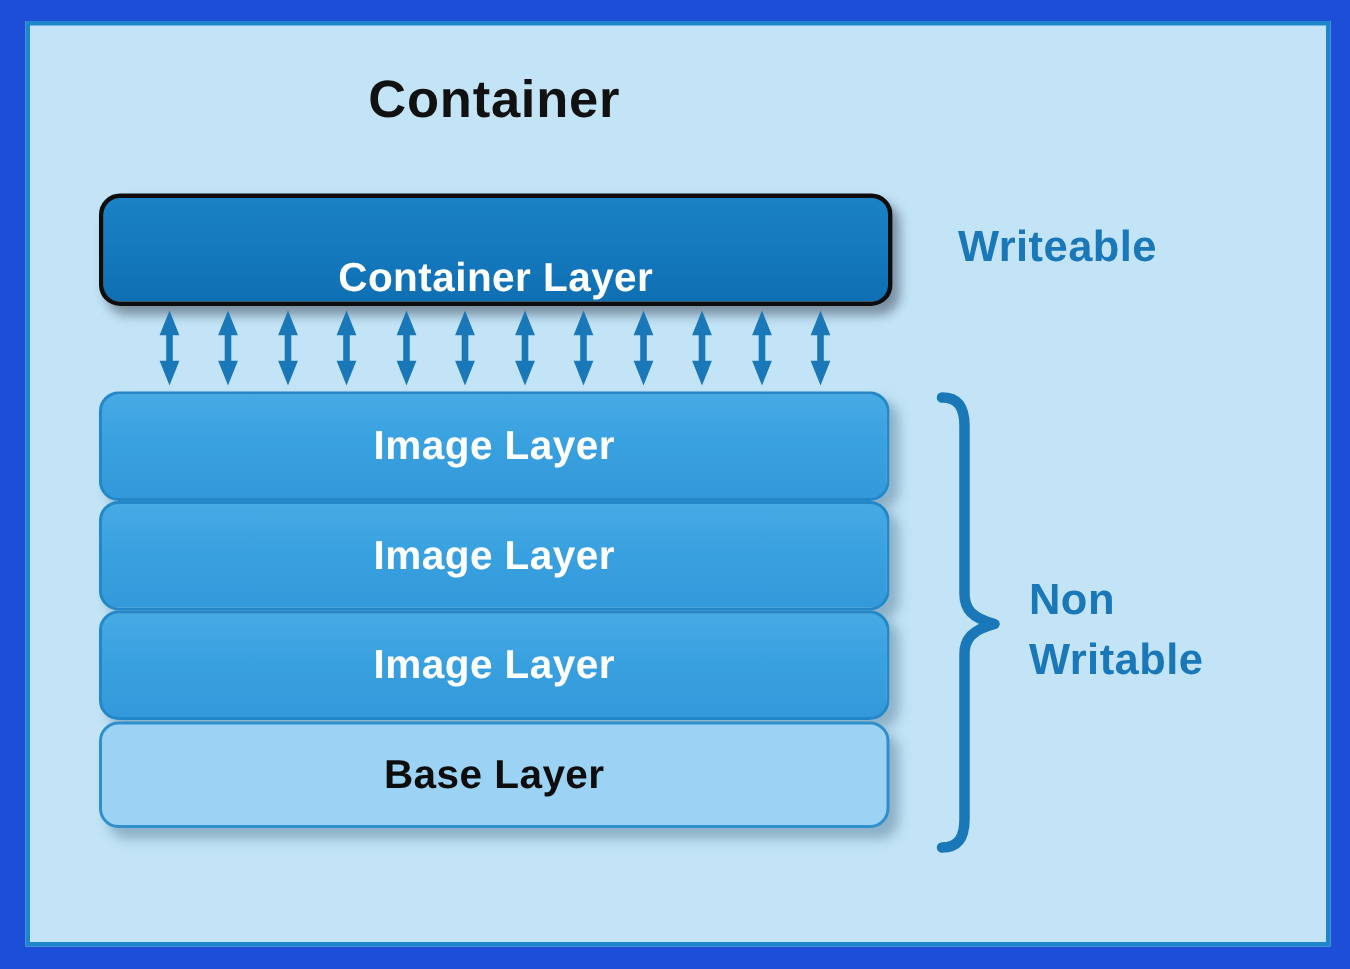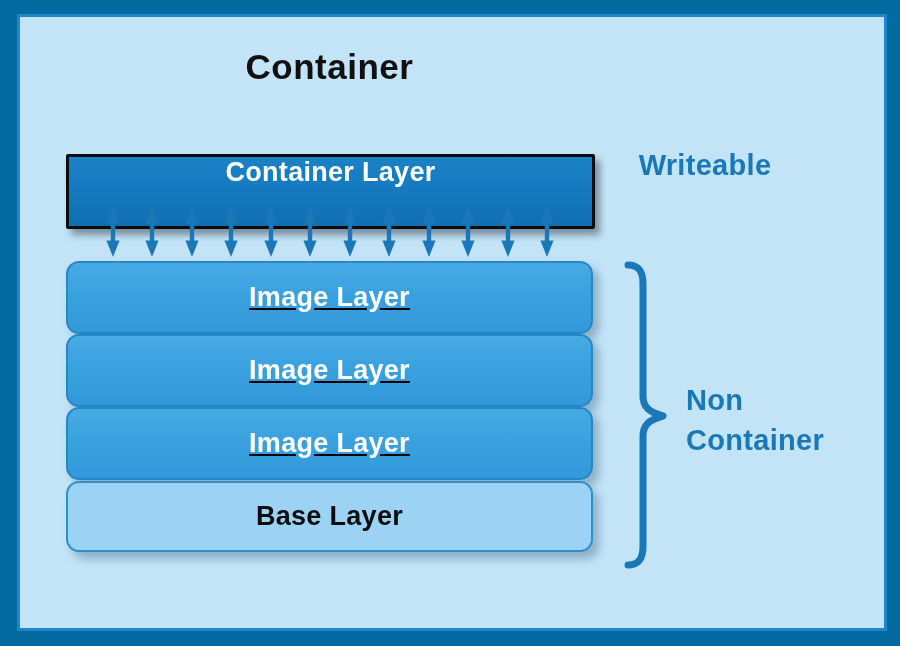--- a/index.html
+++ b/index.html
@@ -8,21 +8,21 @@
     width: 900px;
     height: 646px;
     background: #ffffff;
     font-family: "Liberation Sans", "DejaVu Sans", sans-serif;
     overflow: hidden;
   }
   .canvas {
     position: relative;
     width: 900px;
     height: 646px;
-    background: #0369a1;
+    background: #1d4ed8;
   }
   .outer-box {
     position: absolute;
     left: 17px;
     top: 14px;
     width: 864px;
     height: 611px;
     background: #c3e4f7;
     border: 3px solid #1e86cb;
   }
@@ -38,26 +38,25 @@
     letter-spacing: 0.5px;
   }
   .container-layer {
     position: absolute;
     left: 46px;
     top: 112px;
     width: 523px;
     height: 69px;
     background: linear-gradient(180deg, #1b82c6 0%, #1478bd 55%, #0f6fb2 100%);
     border: 3px solid #0d0d0d;
-    border-radius: 2px;
+    border-radius: 14px;
     box-shadow: 5px 6px 7px rgba(30, 40, 55, 0.45);
     display: flex;
-    align-items: flex-start;
+    align-items: flex-end;
     justify-content: center;
-    margin-top: 25px;
   }
   .container-layer .label {
     color: #ffffff;
     font-size: 27px;
     font-weight: bold;
     letter-spacing: 0.3px;
   }
   .arrows-row {
     position: absolute;
     left: 86px;
@@ -77,21 +76,20 @@
     border-radius: 13px;
     display: flex;
     align-items: center;
     justify-content: center;
   }
   .image-layer {
     height: 69px;
     background: linear-gradient(180deg, #46aae4 0%, #3aa1e0 45%, #3399da 100%);
     border: 2px solid #2488c8;
     box-shadow: 6px 6px 8px rgba(40, 80, 110, 0.35);
-    text-decoration: underline;
   }
   .image-layer .label {
     color: #ffffff;
     font-size: 27px;
     font-weight: bold;
     letter-spacing: 0.3px;
   }
   .base-layer {
     height: 67px;
     background: #9cd2f3;
@@ -232,16 +230,16 @@
         <path d="M 7,5
                  C 18,5 22,12 22,24
                  L 22,136
                  C 22,146 27,152 42,156
                  C 27,160 22,166 22,176
                  L 22,286
                  C 22,298 18,305 7,305" fill="none" stroke="#1a78b8" stroke-width="7" stroke-linecap="round" stroke-linejoin="round"></path>
       </svg>
     </div>
 
-    <div class="side-label non-writeable-label">Non Container</div>
+    <div class="side-label non-writeable-label">Non Writable</div>
 
   </div>
 </div>
 
 </body></html>

